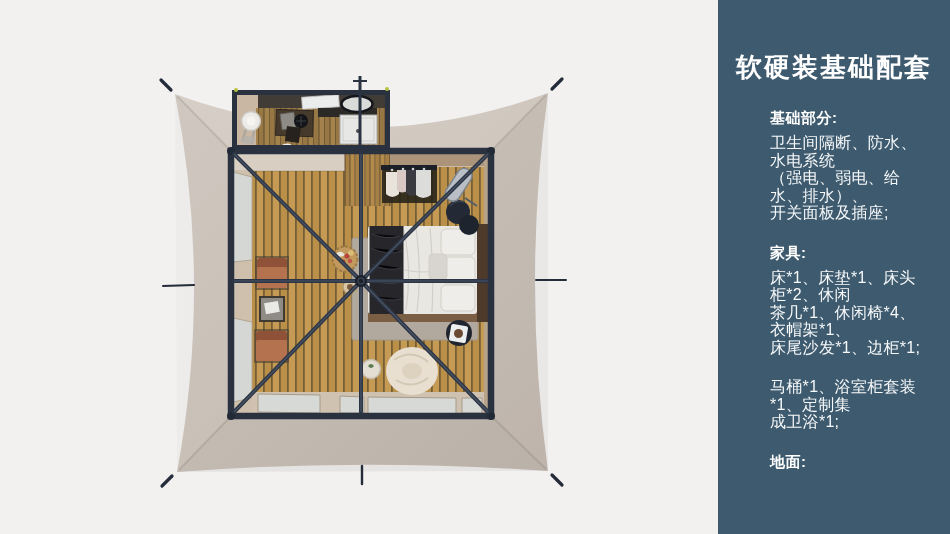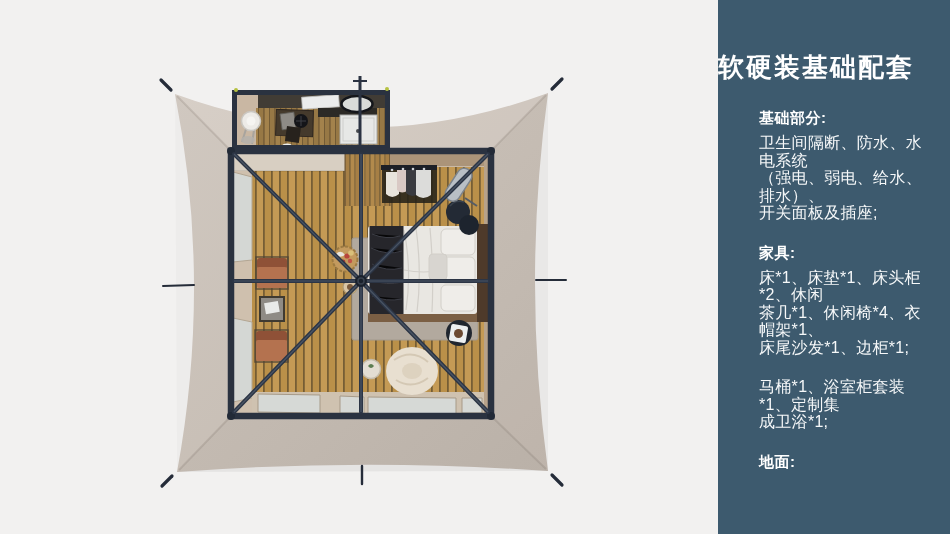--- a/index.html
+++ b/index.html
@@ -20,23 +20,23 @@
     font-family:"Liberation Sans","DejaVu Sans",sans-serif;
   }
   .scene{flex:0 0 718px;width:718px;height:534px;position:relative}
   .scene svg{display:block}
   .panel{
     flex:1;height:534px;background:var(--panel-bg);color:var(--panel-text);
     padding-top:50px;
   }
   .panel h1{
     font-size:26px;font-weight:bold;letter-spacing:2px;
-    text-align:left;margin:0 0 24px 0;
-  }
-  .sections{padding:0 20px 0 41px}
+    text-align:center;margin:0 0 24px 0;
+  }
+  .sections{padding:0 20px 0 52px}
   .section{margin-bottom:22px}
   .section h2{
     font-size:15px;font-weight:bold;letter-spacing:.5px;margin:0 0 6px 0;
   }
   .section p{
     font-size:16px;line-height:17.5px;margin:0;letter-spacing:.3px;
     white-space:pre-line;color:#f6f8f9;
   }
   
   .canvas-fill{fill:url(#canvasGrad)}

